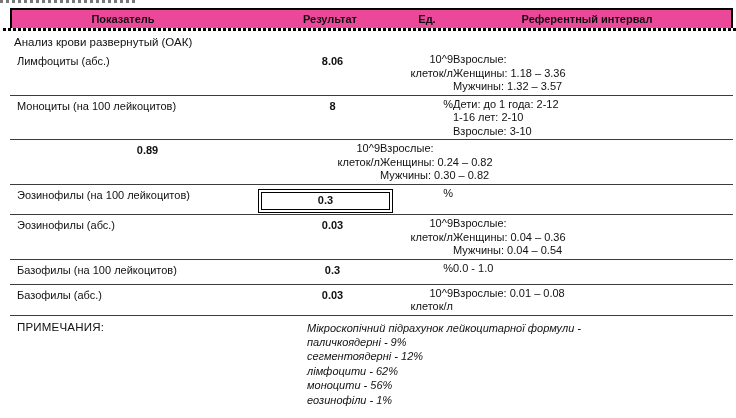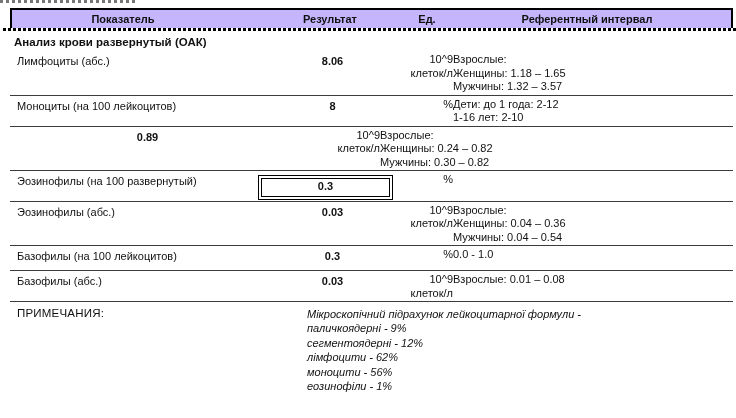--- a/index.html
+++ b/index.html
@@ -15,38 +15,38 @@
   .cutoff-strip {
     position:absolute; top:0; left:596; width:138px; height:3px;
     background:repeating-linear-gradient(90deg,#555 0 3px,transparent 3px 6px);
     opacity:.8;
   }
   .doc { position:absolute; left:10px; top:8px; width:723px; }
 
   
   .thead {
     position:relative; height:20px;
-    background:#c4b5fd;
+    background:#ec4899;
     border:2px solid #000; border-bottom:none;
   }
   .thead .hlabel {
     position:absolute; top:3px; transform:translateX(-50%);
     font-weight:bold; font-size:11px; white-space:nowrap;
   }
   .h-param { left:111px; }
   .h-result { left:318px; }
   .h-unit { left:415px; }
   .h-ref { left:575px; }
   .dashed-sep {
     position:relative; left:-7px; width:737px; height:3px;
     background:repeating-linear-gradient(90deg,#000 0 3px,transparent 3px 5px);
   }
 
   .section-title {
-    font-weight:bold; font-size:11.5px;
+    font-weight:normal; font-size:11.5px;
     padding:5px 0 3px 4px;
   }
 
   
   .row {
     display:grid;
     grid-template-columns:275px 95px 73px 1fr;
     border-bottom:1.5px solid #3c3c3c;
     padding-top:2px; padding-bottom:1px;
     font-size:11px; line-height:13.5px;
@@ -99,52 +99,53 @@
 
     <div class="row">
       <div class="cell param">Лимфоциты (абс.)</div>
       <div class="cell result">8.06</div>
       <div class="cell unit">
         <span>10^9</span>
         <span>клеток/л</span>
       </div>
       <div class="cell ref">
         <span>Взрослые:</span>
-        <span>Женщины: 1.18 – 1.65</span>
+        <span>Женщины: 1.18 – 3.36</span>
         <span>Мужчины: 1.32 – 3.57</span>
       </div>
     </div>
 
     <div class="row">
       <div class="cell param">Моноциты (на 100 лейкоцитов)</div>
       <div class="cell result">8</div>
       <div class="cell unit">
         <span>%</span>
       </div>
       <div class="cell ref">
         <span>Дети: до 1 года: 2-12</span>
         <span>1-16 лет: 2-10</span>
+        <span>Взрослые: 3-10</span>
       </div>
     </div>
 
     <div class="row">
       <div class="cell result">0.89</div>
       <div class="cell unit">
         <span>10^9</span>
         <span>клеток/л</span>
       </div>
       <div class="cell ref">
         <span>Взрослые:</span>
         <span>Женщины: 0.24 – 0.82</span>
         <span>Мужчины: 0.30 – 0.82</span>
       </div>
     </div>
 
     <div class="row">
-      <div class="cell param">Эозинофилы (на 100 развернутый)</div>
+      <div class="cell param">Эозинофилы (на 100 лейкоцитов)</div>
       <div class="cell result">
         <div class="result-box">
           <div class="inner">0.3</div>
         </div>
       </div>
       <div class="cell unit">
         <span>%</span>
       </div>
     </div>
 

